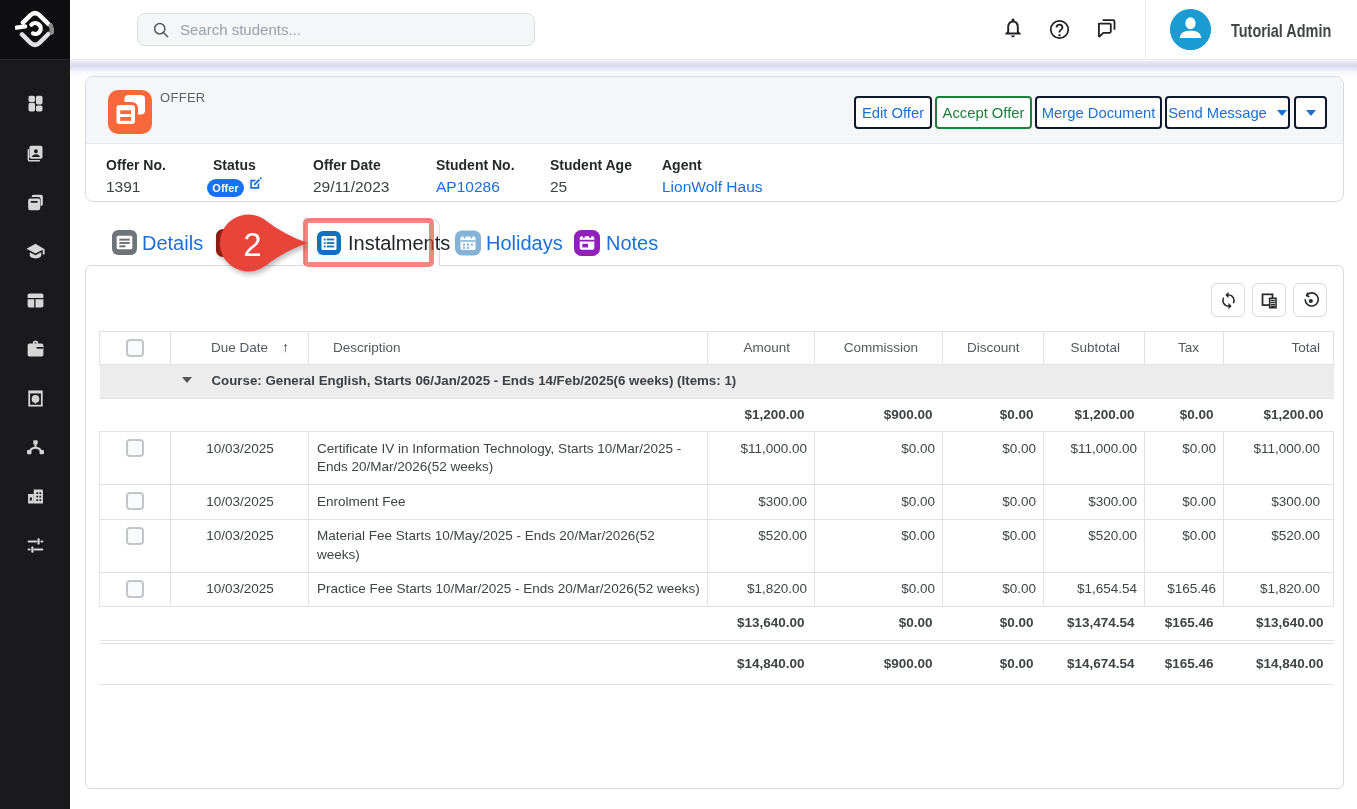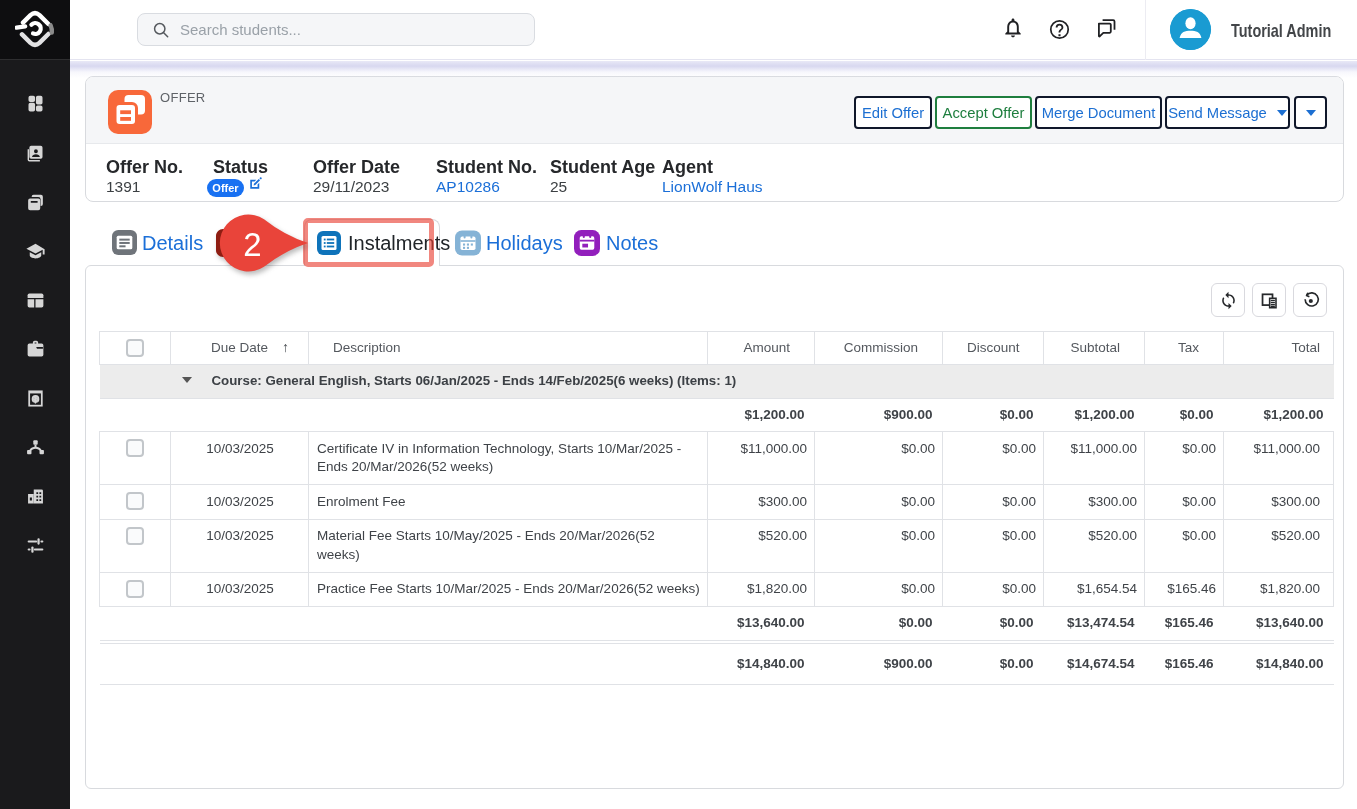--- a/index.html
+++ b/index.html
@@ -27,21 +27,21 @@
 
 #card { position:absolute; left:85px; top:76px; width:1259px; height:126px; background:#fff; border:1px solid #d8dade; border-radius:8px; z-index:5; }
 #cardhead { position:absolute; left:0; top:0; width:100%; height:67px; background:#f5f6f8; border-bottom:1px solid #e7e9ec; border-radius:7px 7px 0 0; }
 #officon { position:absolute; left:22px; top:13px; width:44px; height:44px; }
 #offlbl { position:absolute; left:74px; top:13px; font-size:13px; color:#5f6368; letter-spacing:0.3px; }
 #offtitle { position:absolute; left:73px; top:30px; font-size:23px; font-weight:bold; color:#202124; }
 .btn { position:absolute; top:19px; height:33px; border:2px solid #0f172a; border-radius:4px; background:#fff; color:#1c6fd2; font-size:14.8px; white-space:nowrap; font-family:"Liberation Sans",sans-serif; display:flex; align-items:center; justify-content:center; }
 .btn.green { border-color:#1e7e3e; color:#1e7e3e; }
 .caret { display:inline-block; width:0; height:0; border-left:5px solid transparent; border-right:5px solid transparent; border-top:6px solid #1c6fd2; margin-left:10px; }
 
-.flabel { position:absolute; top:80px; font-size:18px; font-weight:bold; color:#26282b; }
+.flabel { position:absolute; top:80px; font-size:14px; font-weight:bold; color:#26282b; }
 .fval { position:absolute; top:101px; font-size:15.5px; color:#3c4043; }
 .fval.link { color:#1b6fd8; }
 #chip { position:absolute; left:121px; top:102px; width:37px; height:18px; background:#1871f2; border-radius:9px; color:#fff; font-size:11px; font-weight:bold; text-align:center; line-height:18px; }
 
 
 .tabico { position:absolute; width:24px; height:24px; top:231px; z-index:6; }
 .tabtxt { position:absolute; top:231px; font-size:20px; line-height:24px; color:#1b6fd8; z-index:6; }
 #instab { position:absolute; left:304px; top:219px; width:136px; height:47px; background:#fff; border:1px solid #d8dade; border-bottom:none; border-radius:8px 8px 0 0; z-index:7; }
 #redbox { position:absolute; left:303px; top:218px; width:131px; height:49px; border:5px solid rgba(233,62,48,0.62); border-radius:5px; z-index:9; }
 #arrow { position:absolute; left:180px; top:205px; width:140px; height:80px; z-index:10; filter:drop-shadow(2px 3px 2.5px rgba(60,60,60,0.35)); }

